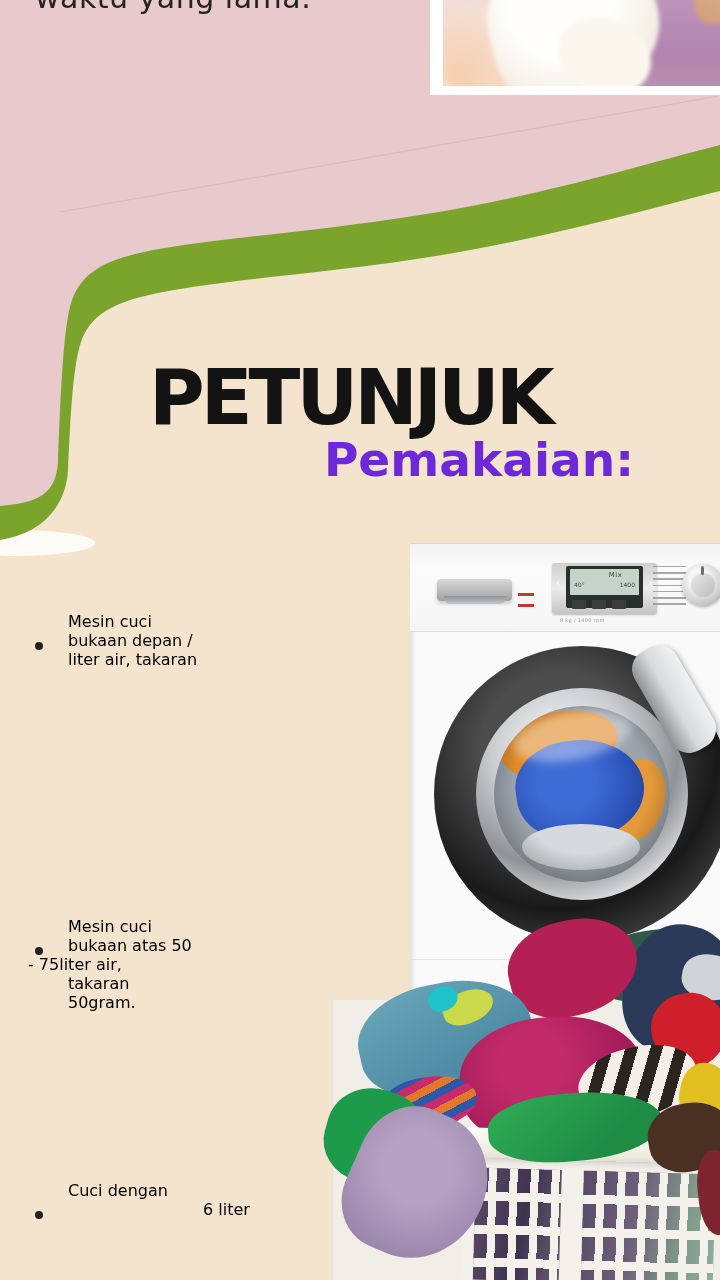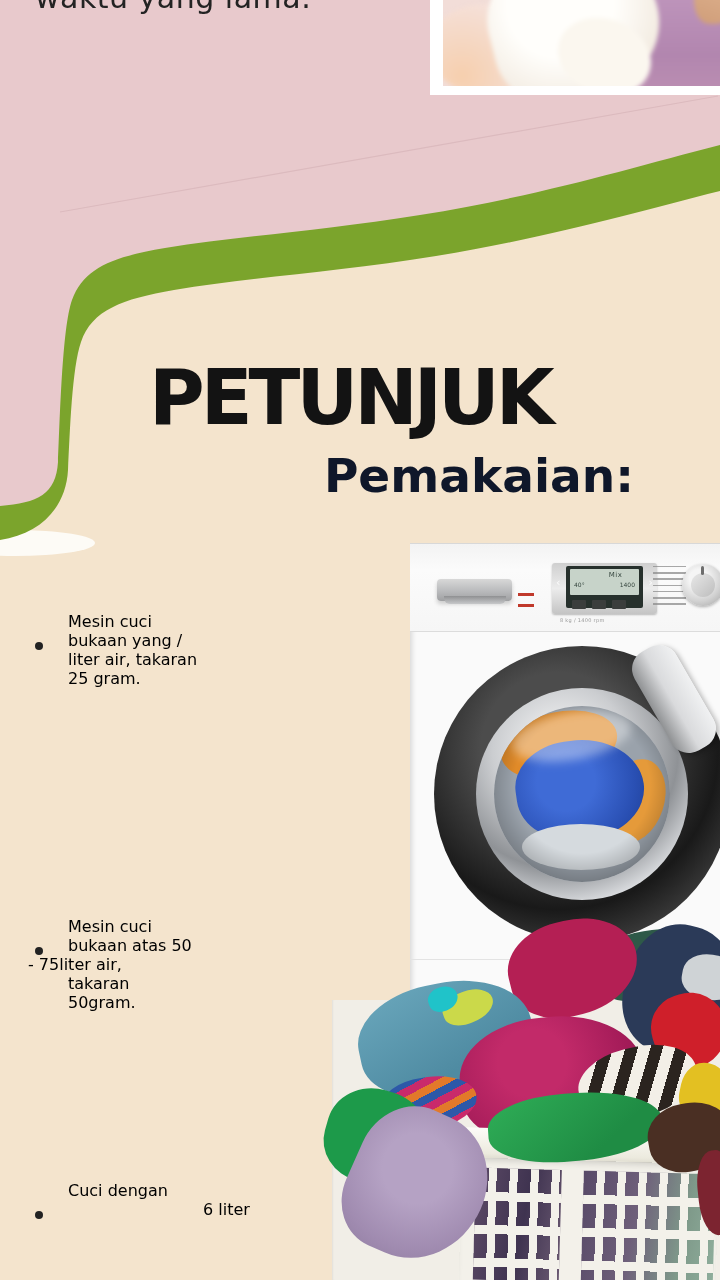--- a/index.html
+++ b/index.html
@@ -28,21 +28,21 @@
     transform:rotate(20deg);background:#fbf7ef;}
 
   
   .top-partial{position:absolute;left:35px;top:-20px;z-index:4;font-size:30px;line-height:36px;
     letter-spacing:.5px;color:#232323;}
 
   
   .title{position:absolute;left:149px;top:360px;z-index:4;font-size:76px;line-height:76px;
     font-weight:bold;letter-spacing:-4px;color:#131313;}
   .subtitle{position:absolute;right:86px;top:434px;z-index:4;font-size:47px;line-height:52px;
-    font-weight:bold;color:#0f172a;margin-top:16px;}
+    font-weight:bold;color:#6d28d9;}
   .bullet{position:absolute;left:33px;width:420px;}
   .b1{top:612px;} .b2{top:917px;} .b3{top:1181px;}
   .bullet .dot{position:absolute;left:2px;top:30px;width:8px;height:8px;border-radius:50%;
     background:#222;}
   .bullet .lines{margin-left:35px;}
   .bullet .line{white-space:nowrap;}
   .line.hang{margin-left:-40px;}
   .line.indent{margin-left:135px;}
 
   
@@ -238,23 +238,22 @@
          border-radius:45% 55% 60% 40%;
          background:radial-gradient(circle at 45% 40%,#b5a2c4 30%,#a08bb0 70%,#8d7a9d)"></div>
     <div class="cloth" style="left:318px;top:188px;width:85px;height:68px;background:#4a2f23;transform:rotate(-10deg)"></div>
     <div class="cloth" style="left:368px;top:235px;width:40px;height:85px;background:#7c2430;transform:rotate(-6deg)"></div>
   </div>
 
   <div class="bullet b1">
     <span class="dot"></span>
     <div class="lines">
       <div class="line">Mesin cuci</div>
-      <div class="line">bukaan yang /</div>
+      <div class="line">bukaan depan /</div>
       <div class="line">liter air, takaran</div>
-      <div class="line">25 gram.</div>
     </div>
   </div>
 
   <div class="bullet b2">
     <span class="dot"></span>
     <div class="lines">
       <div class="line">Mesin cuci</div>
       <div class="line">bukaan atas 50</div>
       <div class="line hang">- 75liter air,</div>
       <div class="line">takaran</div>

